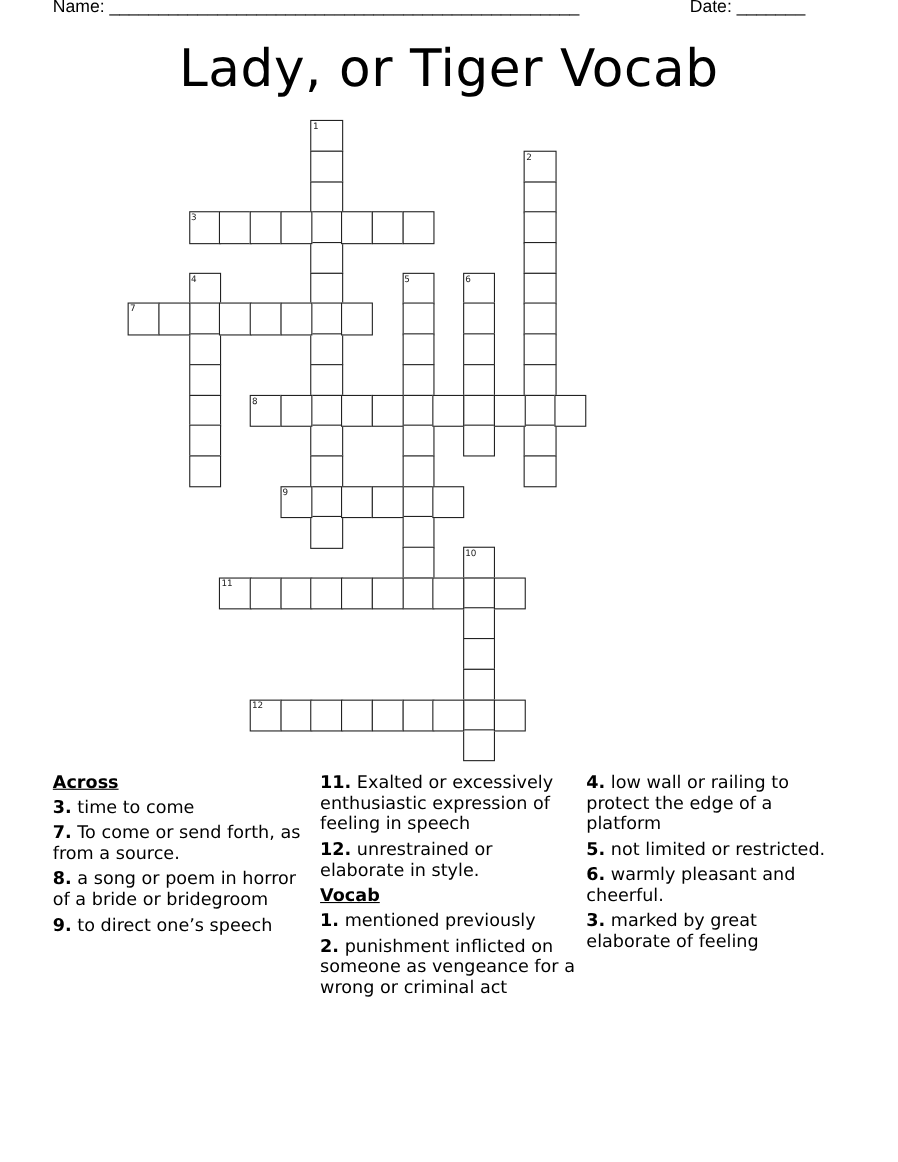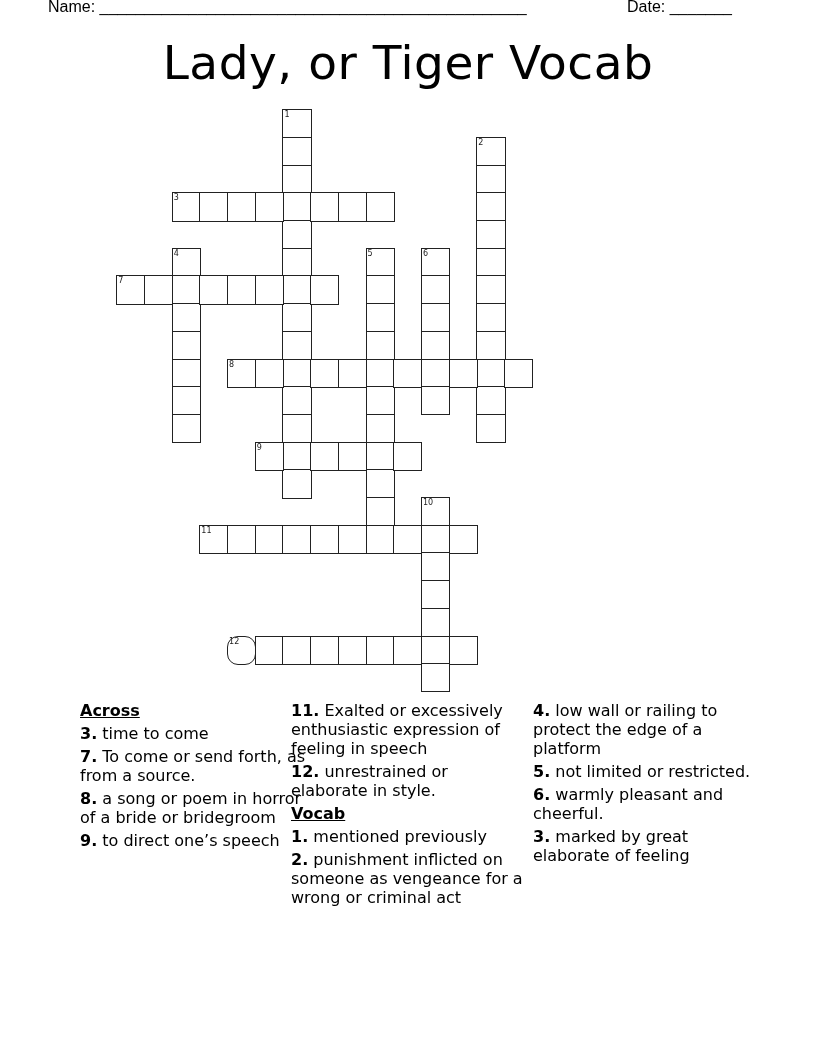--- a/index.html
+++ b/index.html
@@ -8,21 +8,21 @@
   .hdr-name { left: 48px; }
   .hdr-date { left: 627px; }
   .title { position: absolute; left: 0; width: 816px; top: 33px; text-align: center;
     font-family: "DejaVu Sans", sans-serif; font-size: 47px; line-height: 60px; letter-spacing: 0.5px; }
   #grid { position: absolute; left: 0; top: 0; width: 816px; height: 700px; }
   .cell { position: absolute; box-sizing: border-box; width: 29.2px; height: 29.2px;
     border: 1.5px solid #222; background: #fff; }
   .num { position: absolute; left: 1px; top: 0px; font-family: "DejaVu Sans", sans-serif;
     font-size: 8px; line-height: 9px; color: #222; }
   .clues { position: absolute; top: 701px; font-family: "DejaVu Sans", sans-serif; font-size: 16px; line-height: 19px; }
-  .col1 { left: 48px; width: 230px; margin-left: 32px; }
+  .col1 { left: 48px; width: 230px; }
   .col2 { left: 291px; width: 236px; }
   .col3 { left: 533px; width: 230px; }
   .section-head { font-weight: bold; text-decoration: underline; margin: 0 0 4px 0; }
   .clue { margin: 0 0 4px 0; }
   .clue b { font-weight: bold; }
 </style>
 </head>
 <body>
 
 <div class="hdr hdr-name">Name: ________________________________________________</div>
@@ -134,21 +134,21 @@
     <div class="cell" style="left: 199.35px; top: 524.75px; text-align: center;">
       <span class="num">11</span>
     </div>
     <div class="cell" style="left: 227.05px; top: 524.75px;"></div>
     <div class="cell" style="left: 254.75px; top: 524.75px;"></div>
     <div class="cell" style="left: 282.45px; top: 524.75px;"></div>
     <div class="cell" style="left: 310.15px; top: 524.75px;"></div>
     <div class="cell" style="left: 337.85px; top: 524.75px;"></div>
     <div class="cell" style="left: 393.25px; top: 524.75px;"></div>
     <div class="cell" style="left: 448.65px; top: 524.75px;"></div>
-    <div class="cell" style="left: 227.05px; top: 635.55px; border-radius: 11px;">
+    <div class="cell" style="left: 227.05px; top: 635.55px;">
       <span class="num">12</span>
     </div>
     <div class="cell" style="left: 254.75px; top: 635.55px;"></div>
     <div class="cell" style="left: 282.45px; top: 635.55px;"></div>
     <div class="cell" style="left: 310.15px; top: 635.55px;"></div>
     <div class="cell" style="left: 337.85px; top: 635.55px;"></div>
     <div class="cell" style="left: 365.55px; top: 635.55px;"></div>
     <div class="cell" style="left: 393.25px; top: 635.55px;"></div>
     <div class="cell" style="left: 448.65px; top: 635.55px;"></div>
   </div>

